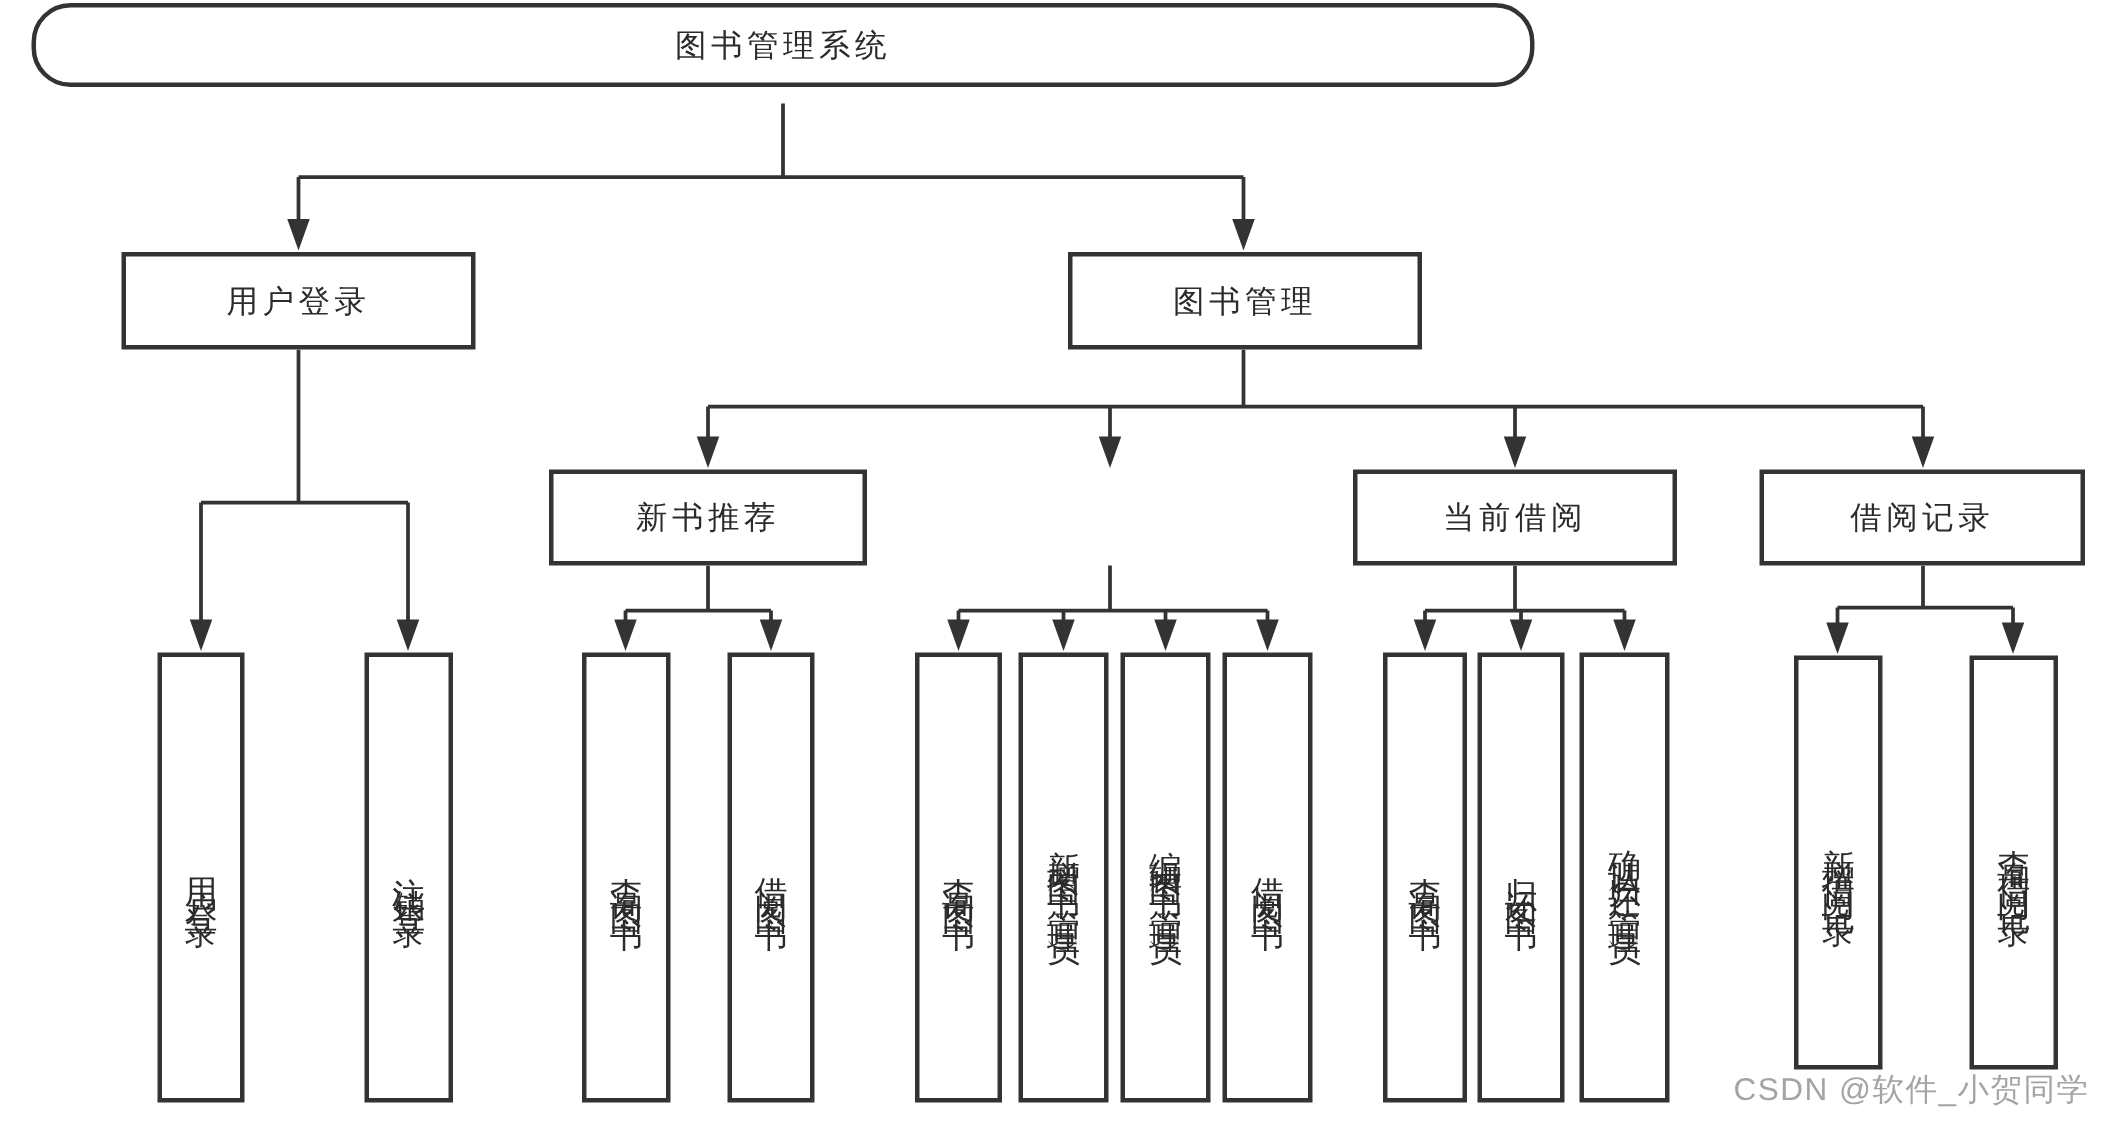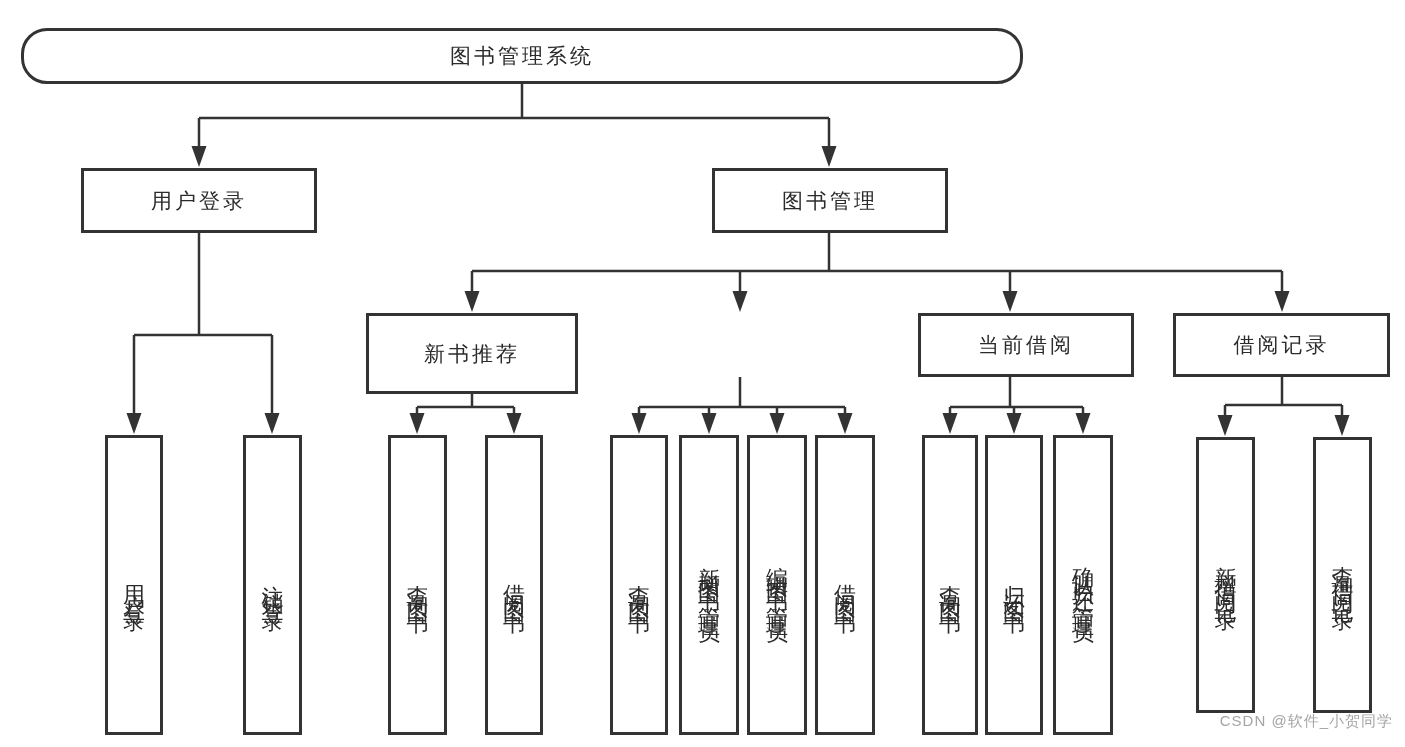--- a/index.html
+++ b/index.html
@@ -12,43 +12,43 @@
     position:absolute;box-sizing:border-box;background:#ffffff;border:3px solid #333333;
     display:flex;align-items:center;justify-content:center;text-align:center;
     z-index:1;color:#2b2b2b;
   }
   .hbox{font-size:21px;letter-spacing:3px;}
   .vbox{
     writing-mode:vertical-rl;text-orientation:mixed;
     font-size:22px;letter-spacing:9px;line-height:1;
   }
   
-  #n-root          {left:21px;  top:28px;  width:1002px;height:56px;border-radius:26px;}
+  #n-root          {left:21px;  top:2px;  width:1002px;height:56px;border-radius:26px;}
   #n-user-login    {left:81px;  top:168px; width:236px; height:65px;}
   #n-book-mgmt     {left:712px; top:168px; width:236px; height:65px;}
-  #n-new-book      {left:366px; top:313px; width:212px; height:81px;}
+  #n-new-book      {left:366px; top:313px; width:212px; height:64px;}
   #n-book-borrow   {left:633px; top:313px; width:215px; height:64px;}
-  #n-current-borrow{left:902px; top:313px; width:216px; height:64px;margin-left:16px;}
+  #n-current-borrow{left:902px; top:313px; width:216px; height:64px;}
   #n-borrow-records{left:1173px;top:313px; width:217px; height:64px;}
   #l1 {left:105px; top:435px;width:58px;height:300px;}
   #l2 {left:243px; top:435px;width:59px;height:300px;}
   #l3 {left:388px; top:435px;width:59px;height:300px;}
   #l4 {left:485px; top:435px;width:58px;height:300px;}
   #l5 {left:610px; top:435px;width:58px;height:300px;}
   #l6 {left:679px; top:435px;width:60px;height:300px;letter-spacing:8px;}
   #l7 {left:747px; top:435px;width:60px;height:300px;letter-spacing:8px;}
   #l8 {left:815px; top:435px;width:60px;height:300px;}
   #l9 {left:922px; top:435px;width:56px;height:300px;}
   #l10{left:985px; top:435px;width:58px;height:300px;}
   #l11{left:1053px;top:435px;width:60px;height:300px;letter-spacing:8px;}
   #l12{left:1196px;top:437px;width:59px;height:276px;}
   #l13{left:1313px;top:437px;width:59px;height:276px;}
   #watermark{
     position:absolute;right:12px;top:712px;z-index:5;
-    font-size:15px;letter-spacing:1px;color:rgba(148,148,148,0.85);
+    font-size:21px;letter-spacing:1px;color:rgba(148,148,148,0.85);
     white-space:nowrap;
   }
 </style>
 </head>
 <body>
 
 <div id="canvas">
 
   <svg id="wires" width="1405" height="747" viewBox="0 0 1405 747" aria-hidden="true">
     <g stroke="#333333" stroke-width="2.5" fill="none">

